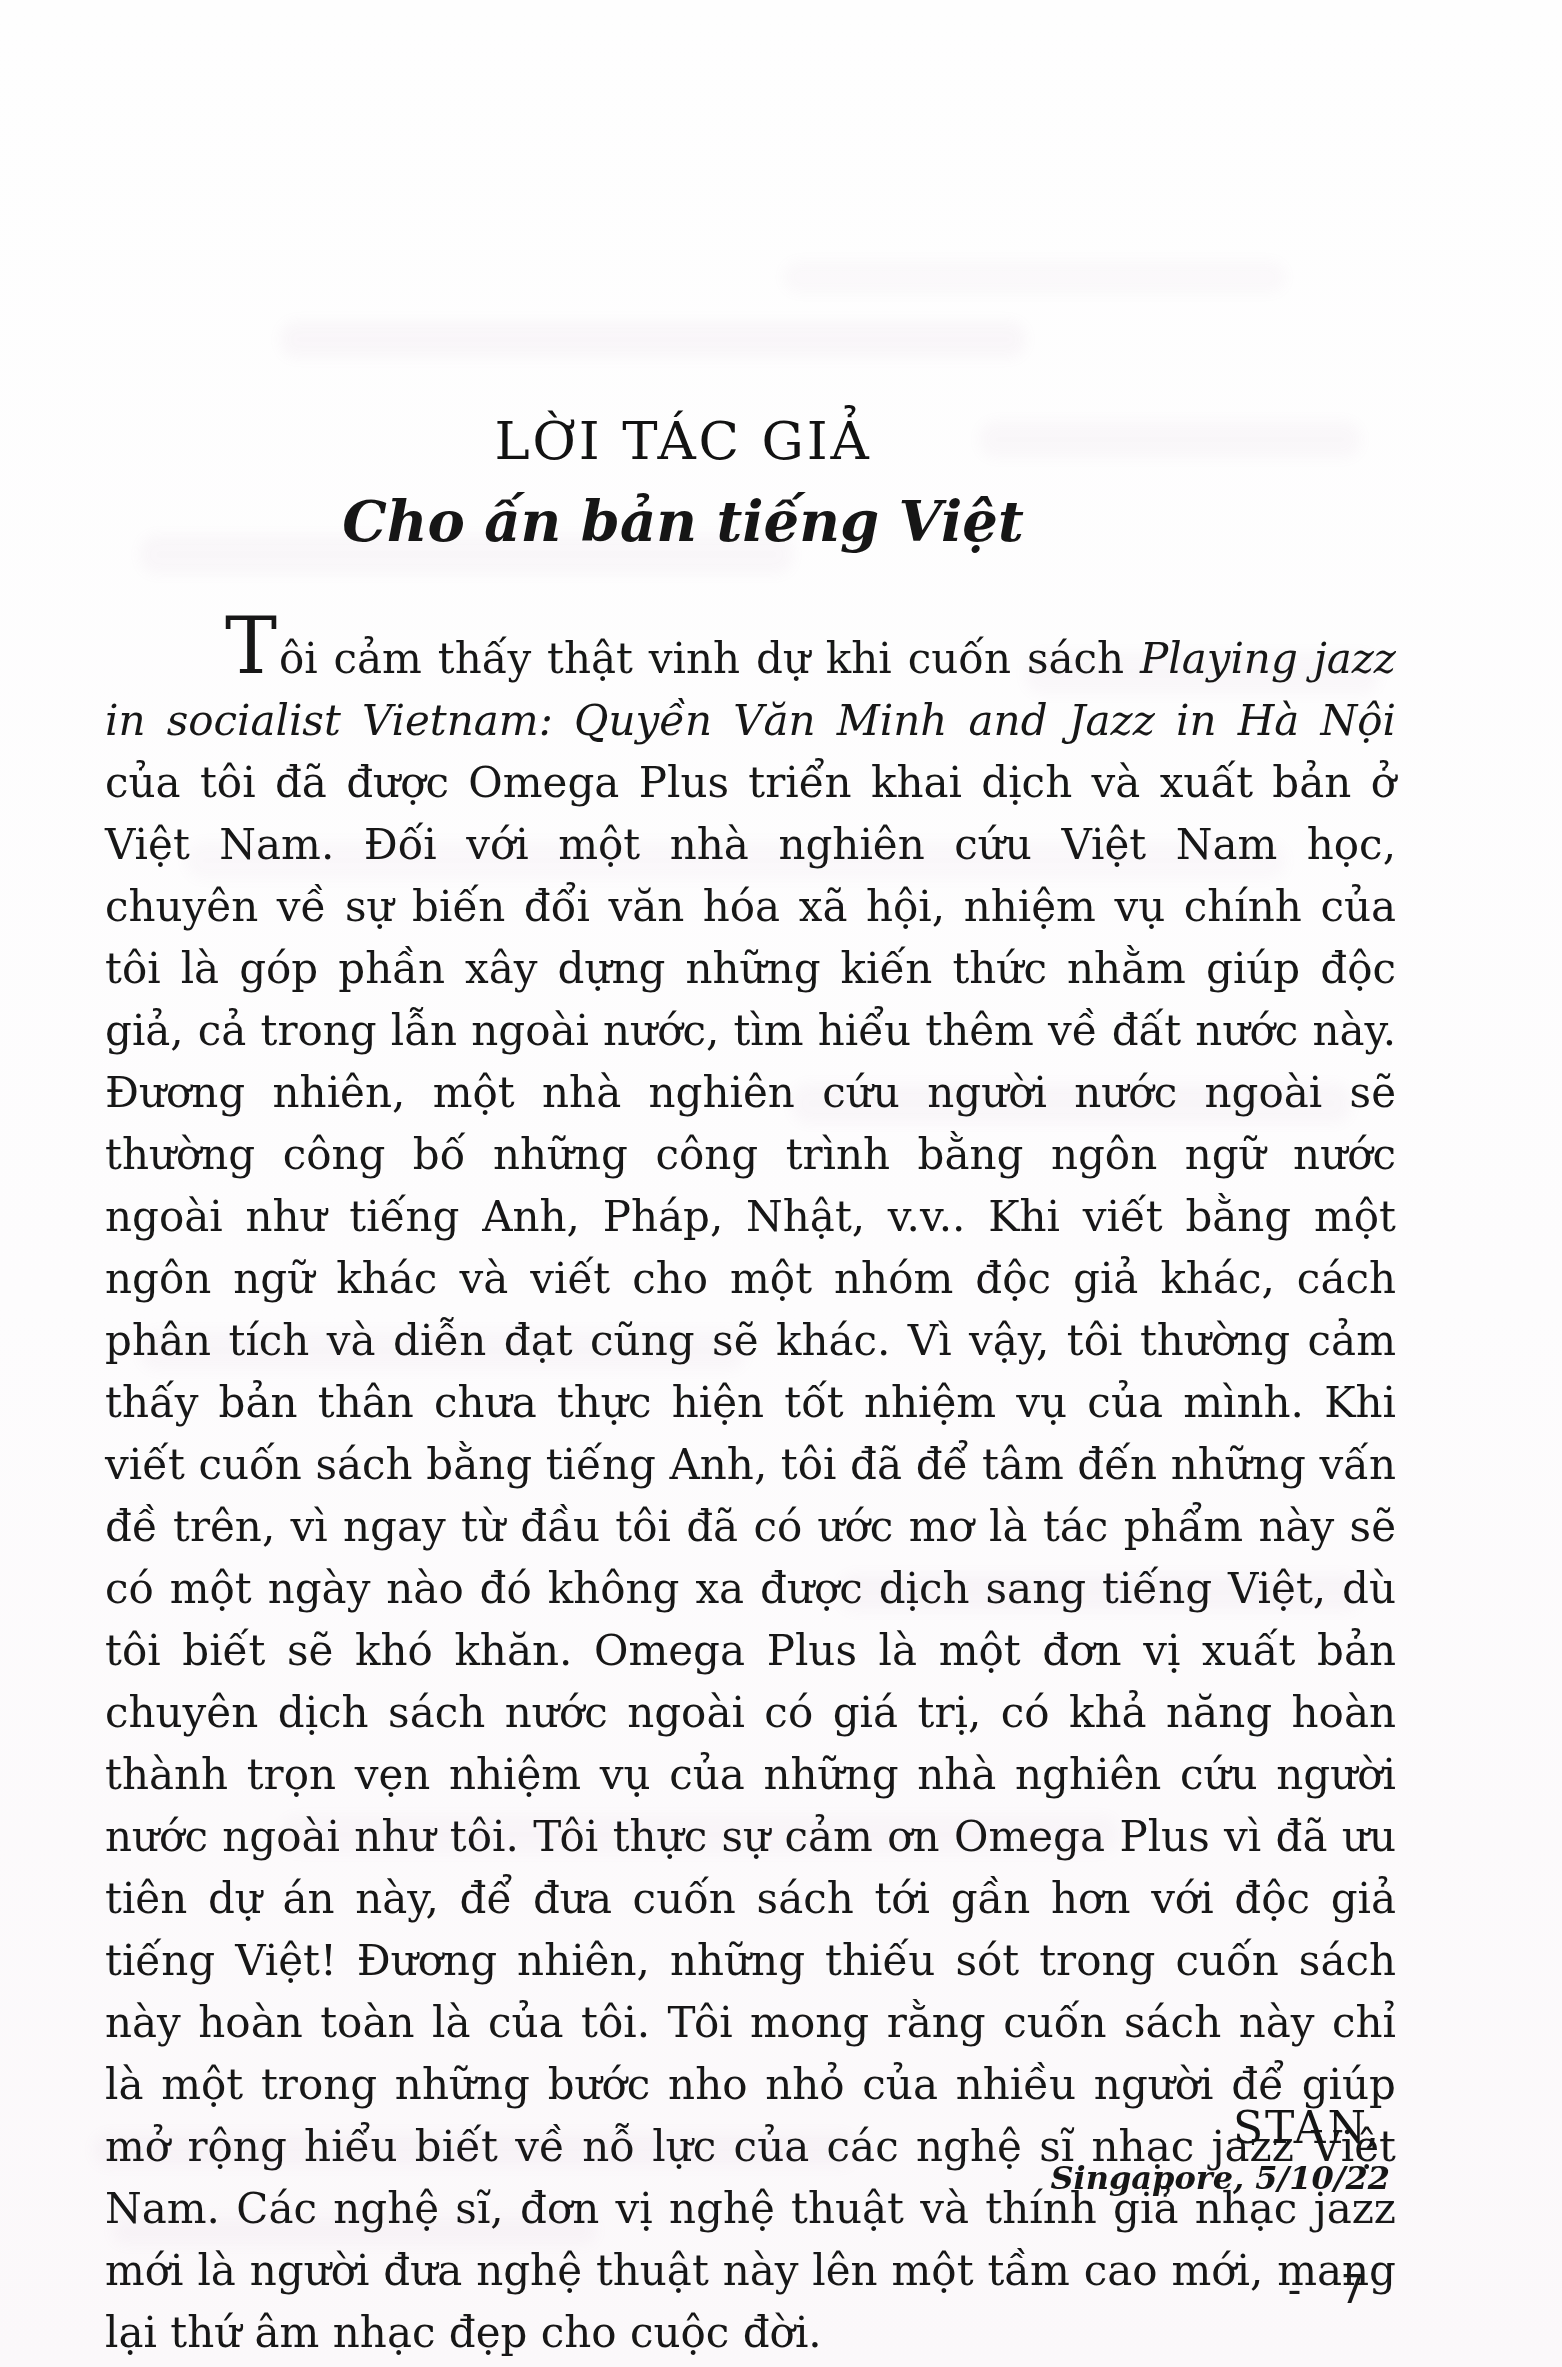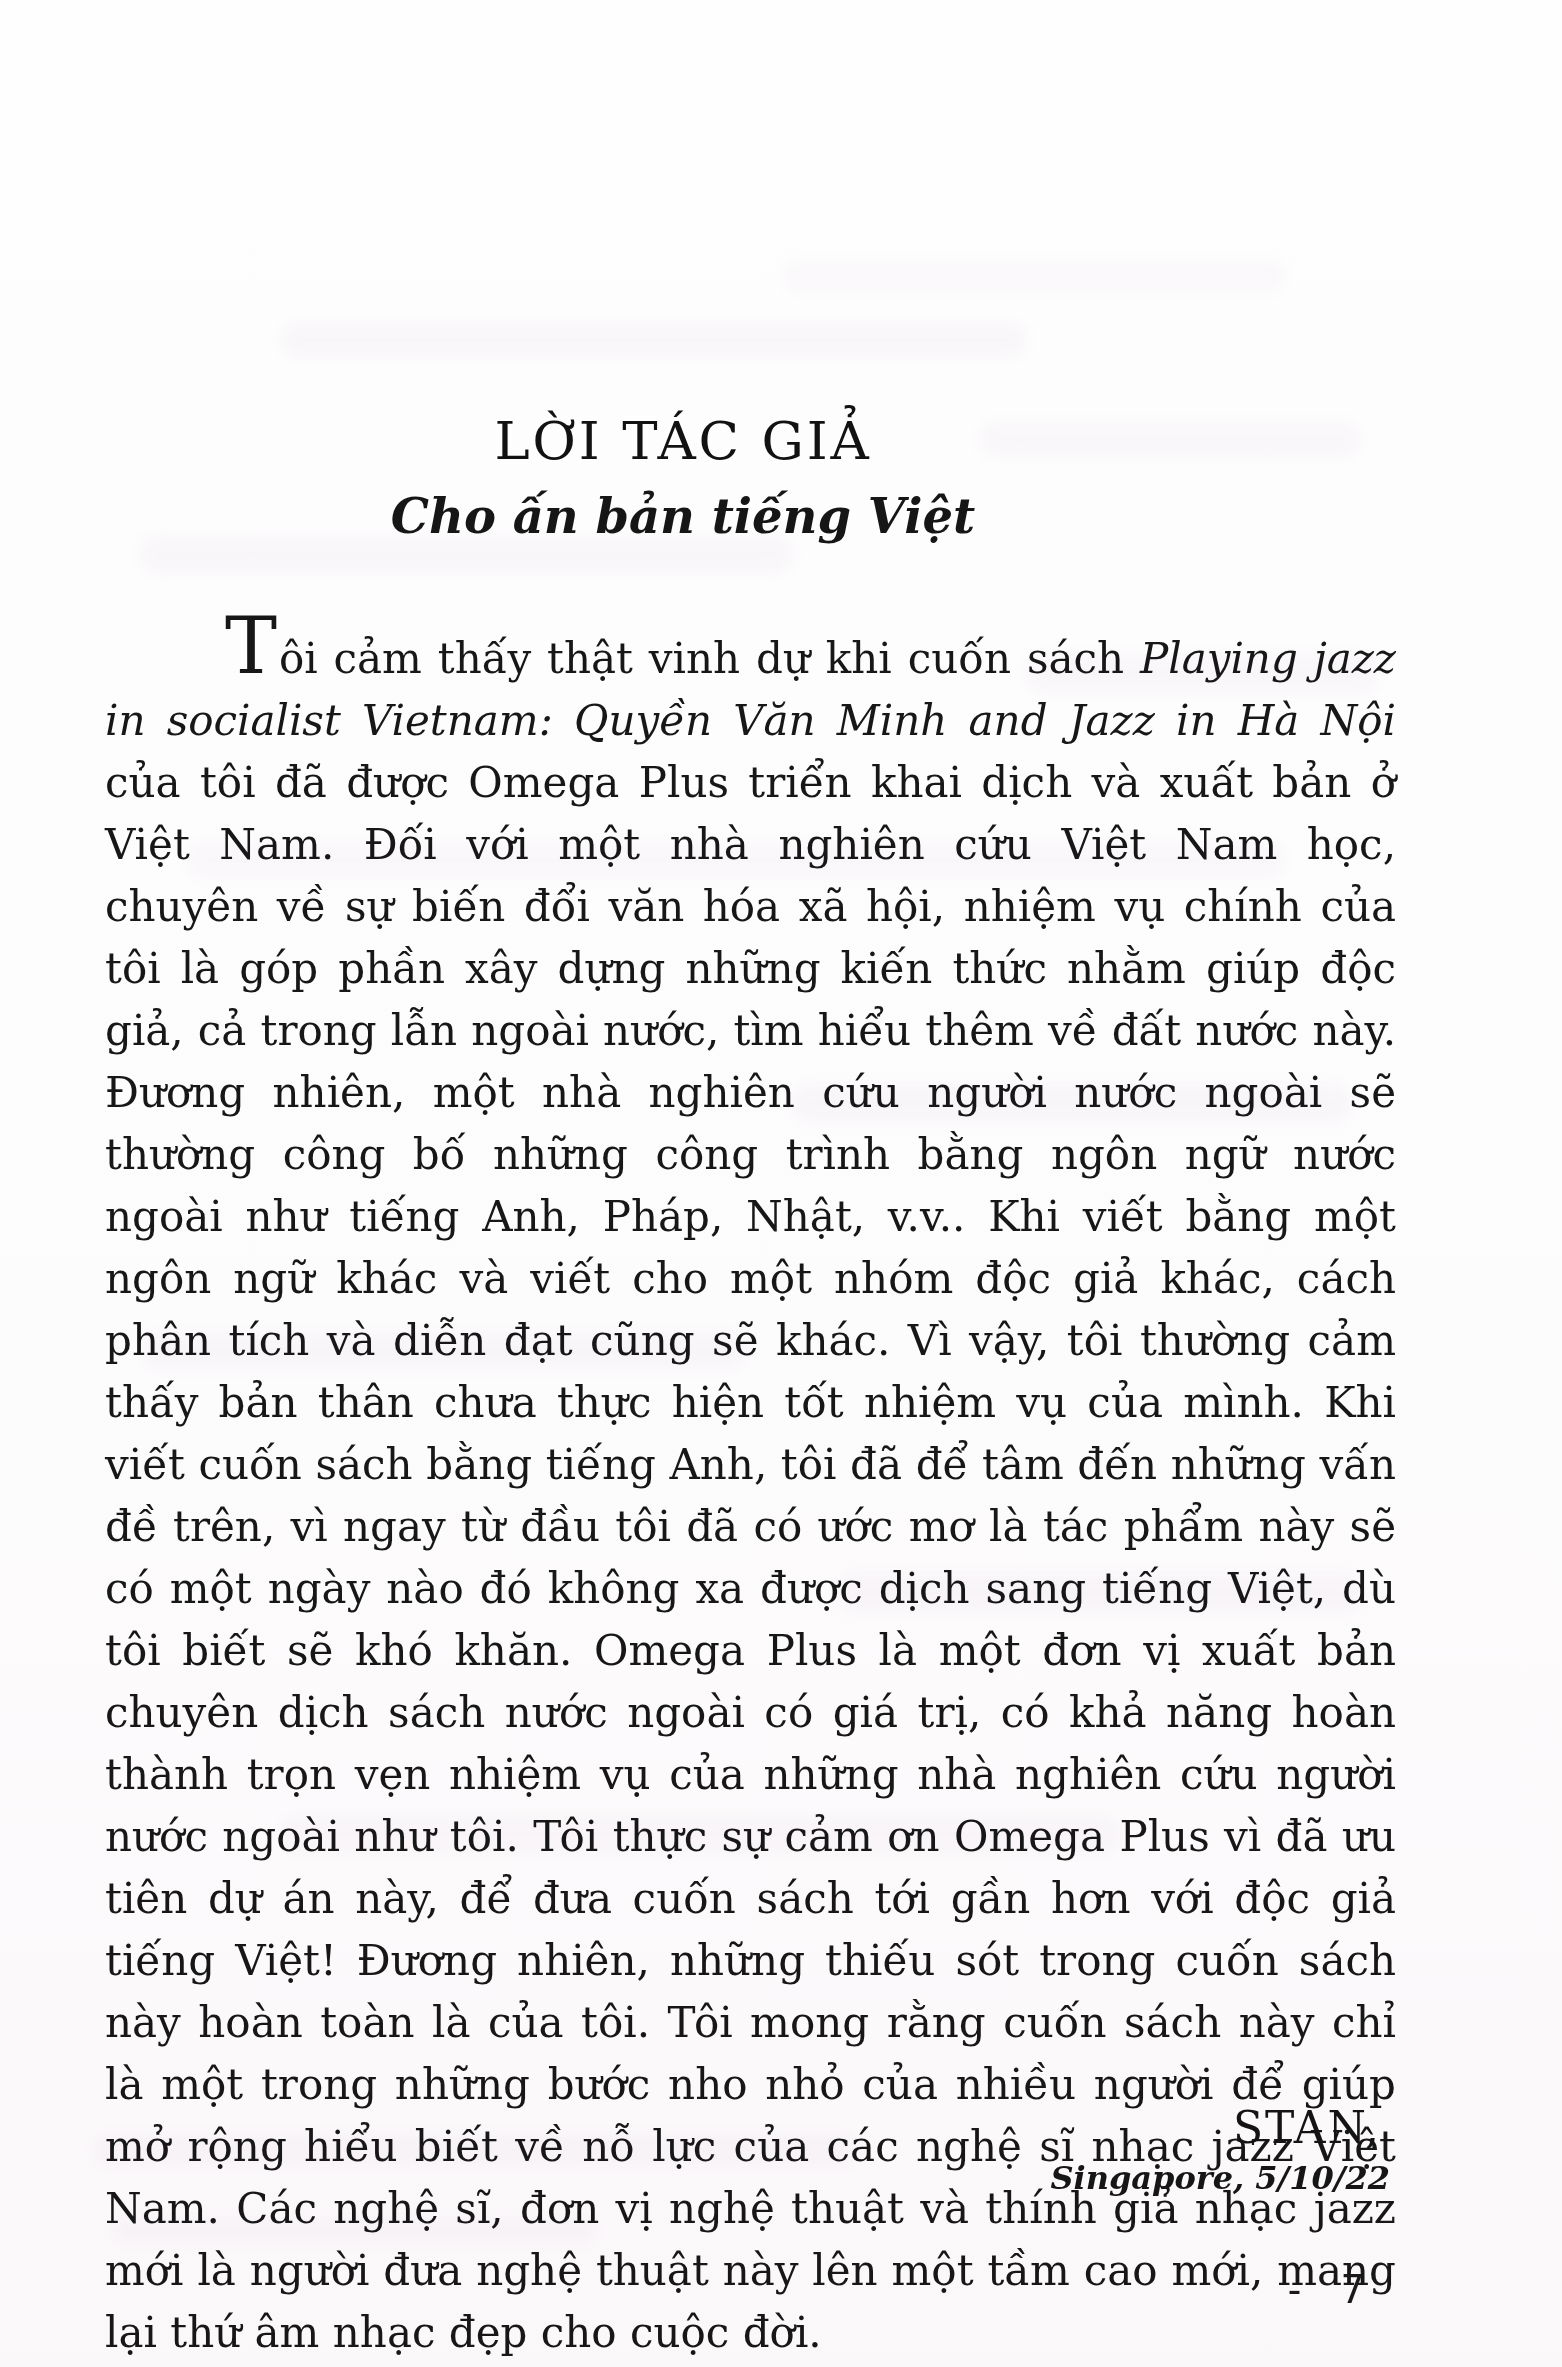--- a/index.html
+++ b/index.html
@@ -31,21 +31,21 @@
   .s11{left:93px;top:2133px;width:764px;height:34px;opacity:.055;}
   .s12{left:112px;top:2217px;width:485px;height:28px;opacity:.05;}
 
   .title{
     position:absolute;top:410px;left:33px;width:1300px;margin:0;
     text-align:center;font-size:53px;font-weight:normal;letter-spacing:2.8px;
     color:#121212;
   }
   .subtitle{
     position:absolute;top:488px;left:33px;width:1300px;margin:0;
-    text-align:center;font-size:48px;font-weight:600;font-style:italic;
+    text-align:center;font-size:56px;font-weight:600;font-style:italic;
     color:#161616;
   }
   .bodytext{
     position:absolute;top:621px;left:98px;width:1291px;margin:7px;
     font-size:42px;line-height:62px;text-align:justify;text-indent:120px;
     color:#171717;
   }
   .dropcap{
     font-size:78px;line-height:0;letter-spacing:1.9px;
   }

